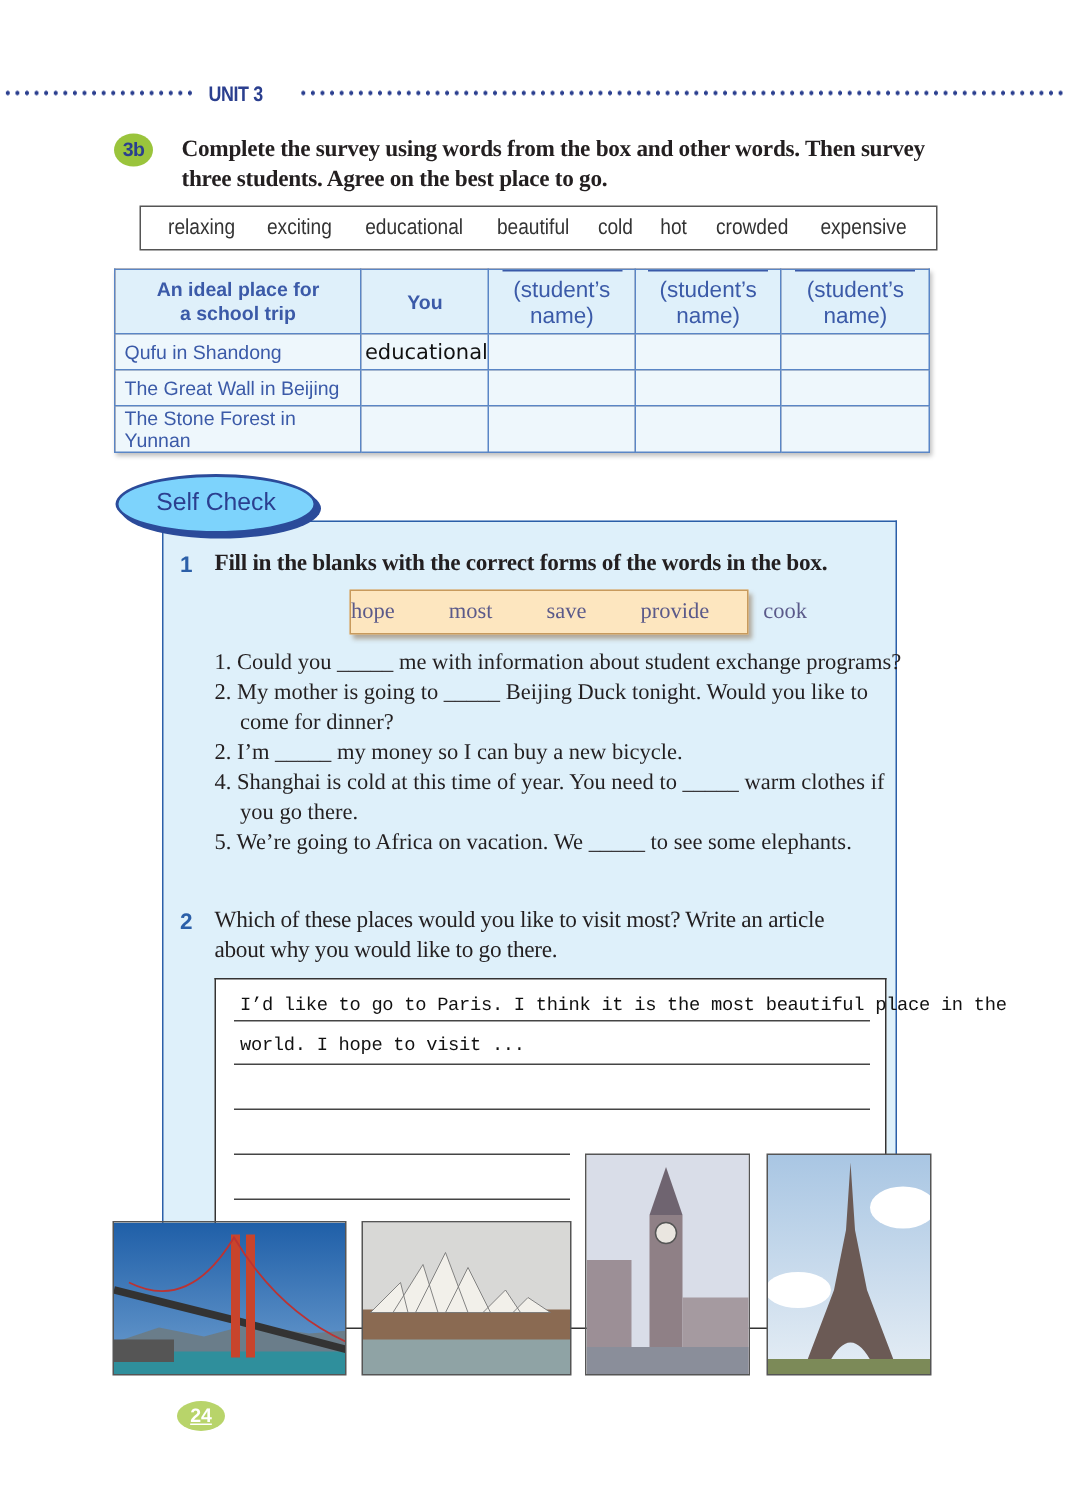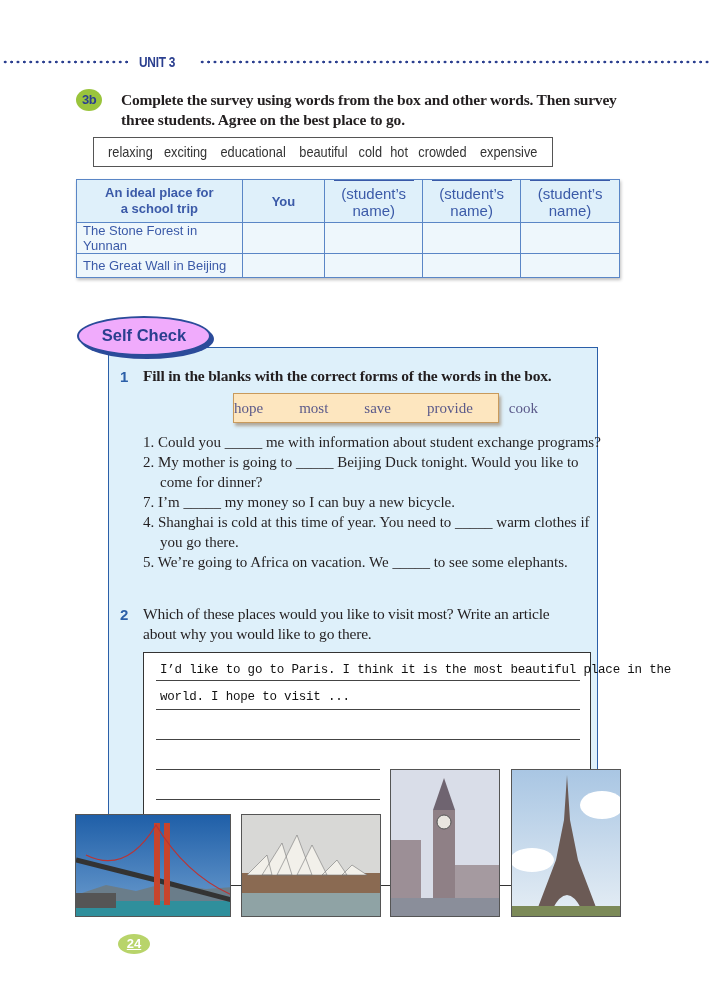--- a/index.html
+++ b/index.html
@@ -4,33 +4,33 @@
 <style>
   html,body{margin:0;padding:0;background:#fff;}
   body{width:711px;height:1005px;position:relative;overflow:hidden;font-family:"Liberation Serif",serif;color:#231f20;}
   .abs{position:absolute;}
   
   .dots{position:absolute;top:59px;height:6px;background-image:radial-gradient(circle,#2b3f8f 1.3px,transparent 1.6px);background-size:6.4px 6px;background-repeat:repeat-x;}
   #unit-title{left:139px;top:54px;font-family:"Liberation Sans",sans-serif;font-weight:bold;font-size:14px;color:#2b3f8f;letter-spacing:-0.3px;transform:scaleX(0.85);transform-origin:left;}
   
   #badge-3b{left:76px;top:89px;width:26px;height:22px;border-radius:50%;background:#9ac43c;color:#2b3f8f;font-family:"Liberation Sans",sans-serif;font-weight:bold;font-size:13px;text-align:center;line-height:22px;letter-spacing:-0.5px;}
   #instr-3b{left:121px;top:90px;width:500px;font-weight:bold;font-size:15.5px;line-height:20px;letter-spacing:-0.2px;}
-  #wordbox{left:93px;top:137px;width:460px;height:30px;border:1px solid #555;box-sizing:border-box;display:flex;justify-content:space-around;align-items:center;font-family:"Liberation Sans",sans-serif;font-size:14.5px;color:#333;padding:0 8px;}
+  #wordbox{left:93px;top:137px;width:532px;height:30px;border:1px solid #555;box-sizing:border-box;display:flex;justify-content:space-around;align-items:center;font-family:"Liberation Sans",sans-serif;font-size:14.5px;color:#333;padding:0 8px;}
   #wordbox span{transform:scaleX(0.88);display:inline-block;}
   
   #survey-table{left:76px;top:179px;width:544px;border-collapse:collapse;font-family:"Liberation Sans",sans-serif;box-shadow:1px 2px 3px rgba(0,0,0,0.25);background:#fdba74;}
   #survey-table td,#survey-table th{border:1px solid #5a86c6;padding:0;}
   #survey-table th{height:38px;color:#3b5aa8;font-size:13px;font-weight:bold;background:#dff0fa;}
   #survey-table th.sn{font-weight:normal;font-size:15px;vertical-align:bottom;padding-bottom:3px;}
   #survey-table th.sn .ln{display:block;width:80px;margin:0 auto 4px auto;border-top:1px solid #3b5aa8;}
   #survey-table td{height:23px;font-size:13px;color:#3b5aa8;padding-left:6px;background:#eef7fc;}
   #survey-table td.ans{font-family:"DejaVu Sans",sans-serif;color:#111;font-size:14px;padding-left:2px;}
   
   #selfcheck-panel{left:108px;top:347px;width:490px;height:470px;background:#def0fa;border:1px solid #2b5fa8;border-bottom:none;box-sizing:border-box;}
-  #selfcheck-badge{left:77px;top:316px;width:130px;height:36px;border-radius:50%;background:#f0abfc;border:2px solid #2b4b9a;box-shadow:3px 3px 0 #2b4b9a;color:#2b3f8f;font-family:"Liberation Sans",sans-serif;font-weight:bold;font-size:16.5px;text-align:center;line-height:35px;}
+  #selfcheck-badge{left:77px;top:316px;width:130px;height:36px;border-radius:50%;background:#7dd3fc;border:2px solid #2b4b9a;box-shadow:3px 3px 0 #2b4b9a;color:#2b3f8f;font-family:"Liberation Sans",sans-serif;font-weight:normal;font-size:16.5px;text-align:center;line-height:35px;}
   .qnum{font-family:"Liberation Sans",sans-serif;font-weight:bold;color:#2b5fa8;font-size:15px;}
   #q1-num{left:120px;top:368px;}
   #q1-text{left:143px;top:367px;font-weight:bold;font-size:15.5px;letter-spacing:-0.2px;}
   #verbbox{left:233px;top:393px;width:266px;height:30px;background:#fde6bf;border:1px solid #c89a5c;box-shadow:2px 3px 3px rgba(120,80,40,0.45);display:flex;justify-content:space-evenly;align-items:center;color:#5b5a8a;font-size:15px;box-sizing:border-box;gap:36px;}
   #q1-list{left:143px;top:432px;width:460px;margin:0;padding:0;list-style:none;font-size:15px;line-height:20px;}
   #q1-list li{padding-left:17px;text-indent:-17px;}
   #q2-num{left:120px;top:606px;}
   #q2-text{left:143px;top:604px;width:440px;font-weight:normal;font-size:15.5px;line-height:19.5px;letter-spacing:-0.2px;}
   #writing-box{left:143px;top:652px;width:448px;height:170px;background:#fff;border:1px solid #333;border-bottom:none;box-sizing:border-box;}
   .wline{position:absolute;height:0;border-top:1px solid #444;}
@@ -70,28 +70,35 @@
     </colgroup>
   <tbody>
       <tr>
     <th style="padding:0 26px;line-height:16px;">An ideal place for a school trip</th>
     <th>You</th>
     <th class="sn"><span class="ln"></span><span>(student’s name)</span></th>
     <th class="sn"><span class="ln"></span><span>(student’s name)</span></th>
     <th class="sn"><span class="ln"></span><span>(student’s name)</span></th>
   </tr>
   <tr>
-    <td>The Stone Forest in Yunnan</td>
+    <td>Qufu in Shandong</td>
+    <td class="ans">educational</td>
+    <td></td>
+    <td></td>
+    <td></td>
+  </tr>
+  <tr>
+    <td>The Great Wall in Beijing</td>
     <td class="ans"></td>
     <td></td>
     <td></td>
     <td></td>
   </tr>
   <tr>
-    <td>The Great Wall in Beijing</td>
+    <td>The Stone Forest in Yunnan</td>
     <td class="ans"></td>
     <td></td>
     <td></td>
     <td></td>
   </tr>
 </tbody>
   </table>
 
 <div id="selfcheck-panel" class="abs"></div>
 <div id="selfcheck-badge" class="abs">Self Check</div>
@@ -101,21 +108,21 @@
 <div id="verbbox" class="abs">
   <span>hope</span>
   <span>most</span>
   <span>save</span>
   <span>provide</span>
   <span>cook</span>
 </div>
 <ul id="q1-list" class="abs">
   <li>1. Could you _____ me with information about student exchange programs?</li>
   <li>2. My mother is going to _____ Beijing Duck tonight.  Would you like to come for dinner?</li>
-  <li>7. I’m _____ my money so I can buy a new bicycle.</li>
+  <li>2. I’m _____ my money so I can buy a new bicycle.</li>
   <li>4. Shanghai is cold at this time of year. You need to _____ warm clothes if you go there.</li>
   <li>5. We’re going to Africa on vacation. We _____ to see some elephants.</li>
 </ul>
 
 <div id="q2-num" class="abs qnum">2</div>
 <div id="q2-text" class="abs">Which of these places would you like to visit most? Write an article about why you would like to go there.</div>
 
 <div id="writing-box" class="abs"></div>
 <div class="wtext" style="left:160px;top:663px;">I’d like to go to Paris. I think it is the most beautiful place in the</div>
 <div class="wline" style="left:156px;top:680px;width:424px;"></div>

